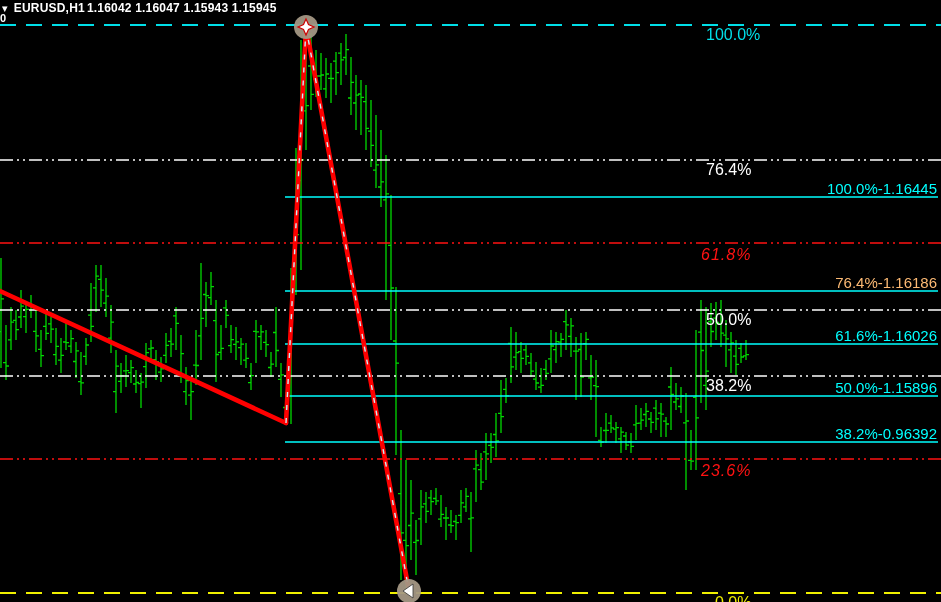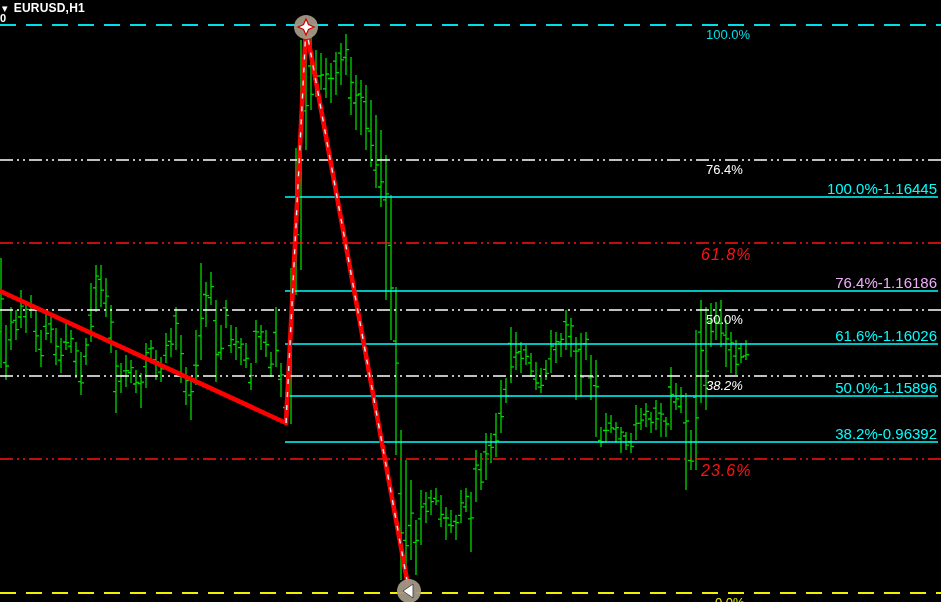--- a/index.html
+++ b/index.html
@@ -11,37 +11,38 @@
     position:absolute;top:1px;left:2px;z-index:30;display:flex;align-items:center;
     color:#ffffff;font-size:12px;font-weight:bold;letter-spacing:.2px;white-space:nowrap;
   }
   .dropdown-icon{font-size:11px;font-weight:normal;margin-right:6px;color:#ffffff;line-height:12px;}
   .symbol-name{margin-right:2px;}
   .corner-value{
     position:absolute;top:12px;left:0px;z-index:30;color:#ffffff;font-size:11px;font-weight:bold;
   }
   svg.chart-canvas{position:absolute;left:0;top:0;z-index:10;}
   .fib-label{
-    position:absolute;z-index:20;font-size:13px;white-space:nowrap;line-height:13px;
+    position:absolute;z-index:20;font-size:16px;white-space:nowrap;line-height:13px;
   }
   .fib-label.fancy{
     font-family:Liberation Sans, sans-serif;font-style:italic;font-size:16px;line-height:16px;letter-spacing:1px;
   }
   .price-label{
     position:absolute;right:4px;z-index:20;font-size:15px;line-height:13px;white-space:nowrap;
   }
 </style>
 </head>
 <body>
 
 <div class="chart-root">
 
   <div class="quote-bar">
     <span class="dropdown-icon">▾</span>
     <span class="symbol-name">EURUSD,H1</span>
+    <span class="quote-values">1.16042 1.16047 1.15943 1.15945</span>
   </div>
 
   <div class="corner-value">0</div>
 
   <svg class="chart-canvas" id="chart-svg" width="941" height="602" viewBox="0 0 941 602">
       <path d="M1 258V368M-2 331.7H1M1 298.9H4M6 325V380M3 362.7H6M6 366.0H9M11 307V350M8 339.8H11M11 322.2H14M16 310V340M13 320.4H16M16 329.6H19M21 290V328M18 317.0H21M21 306.1H24M26 303V333M23 316.6H26M26 309.3H29M31 295V318M28 303.7H31M31 306.2H34M36 310V352M33 331.3H36M36 335.9H39M41 330V367M38 349.4H41M41 355.6H44M46 312V340M43 326.3H46M46 333.4H49M51 317V343M48 323.9H51M51 329.2H54M56 328V365M53 354.7H56M56 346.4H59M61 338V373M58 360.1H61M61 355.3H64M66 323V350M63 342.0H66M66 342.6H69M71 330V353M68 346.2H71M71 338.6H74M76 342V378M73 361.5H76M76 350.9H79M81 352V395M78 381.6H81M81 382.9H84M86 338V365M83 356.3H86M86 345.0H89M91 283V342M88 315.1H91M91 326.4H94M96 265V312M93 287.8H96M96 276.2H99M101 265V307M98 279.3H101M101 290.1H104M106 278V317M103 303.2H106M106 296.2H109M111 305V353M108 338.1H111M111 322.1H114M116 350V413M113 391.6H116M116 366.1H119M121 363V393M118 381.4H121M121 375.9H124M126 355V387M123 370.9H126M126 370.6H129M131 360V383M128 372.6H131M131 367.6H134M136 370V393M133 384.0H136M136 382.5H139M141 373V408M138 383.7H141M141 382.2H144M146 343V388M143 366.7H146M146 352.6H149M151 340V360M148 348.8H151M151 348.0H154M156 350V380M153 359.6H156M156 361.7H159M161 357V382M158 372.1H161M161 368.8H164M166 333V363M163 355.3H166M166 345.3H169M171 328V357M168 341.4H171M171 344.2H174M176 307V350M173 315.9H176M176 323.4H179M181 335V383M178 372.5H181M181 353.6H184M186 367V405M183 391.7H186M186 380.7H189M191 377V420M188 395.1H191M191 391.7H194M196 330V385M193 365.2H196M196 365.5H199M201 263V360M198 335.9H201M201 318.3H204M206 282V327M203 294.5H206M206 295.7H209M211 272V305M208 297.7H211M211 286.7H214M216 300V382M213 320.6H216M216 354.5H219M221 325V360M218 352.4H221M221 348.3H224M226 300V328M223 307.9H226M226 315.3H229M231 325V353M228 345.6H231M231 339.7H234M236 327V360M233 344.3H236M236 341.8H239M241 338V365M238 347.7H241M241 344.2H244M246 343V368M243 360.2H246M246 358.3H249M251 363V390M248 382.6H251M251 375.6H254M256 320V363M253 331.4H256M256 331.8H259M261 325V350M258 336.6H261M261 331.9H264M266 330V357M263 342.4H266M266 344.6H269M271 352V377M268 367.5H271M271 364.1H274M276 307V367M273 332.5H276M276 350.5H279M281 363V397M278 379.3H281M281 374.9H284M286 392V424M283 407.5H286M286 405.1H289M291 268V424M288 340.2H291M291 307.0H294M296 148V295M293 263.9H296M296 234.7H299M301 40V270M298 180.5H301M301 159.9H304M306 25V150M303 110.9H306M306 105.6H309M311 33V110M308 66.0H311M311 94.4H314M316 50V97M313 79.0H316M316 76.0H319M321 53V90M318 76.0H321M321 75.0H324M326 58V98M323 88.9H326M326 74.0H329M331 63V103M328 78.3H331M331 78.5H334M336 52V95M333 61.2H336M336 72.7H339M341 43V85M338 53.1H341M341 59.8H344M346 34V75M343 57.5H346M346 49.6H349M351 57V115M348 98.0H351M351 82.4H354M356 75V130M353 103.0H356M356 95.2H359M361 80V135M358 94.0H361M361 97.3H364M366 85V150M363 101.7H366M366 128.3H369M371 100V167M368 131.2H371M371 145.4H374M376 115V188M373 170.1H376M376 164.8H379M381 130V207M378 187.0H381M381 181.8H384M386 155V300M383 199.8H386M386 193.9H389M391 195V340M388 245.3H391M391 288.0H394M396 287V455M393 341.0H396M396 363.2H399M401 430V580M398 493.7H401M401 532.8H404M406 460V590M403 540.4H406M406 545.7H409M411 480V560M408 525.5H411M411 513.1H414M416 520V575M413 542.4H416M416 540.5H419M421 490V545M418 518.9H421M421 506.9H424M426 492V523M423 503.8H426M426 511.4H429M431 490V515M428 497.9H431M431 501.7H434M436 488V505M433 498.5H436M436 500.8H439M441 495V527M438 519.1H441M441 514.4H444M446 507V540M443 518.0H446M446 518.0H449M451 510V533M448 525.0H451M451 525.7H454M456 515V540M453 521.5H456M456 522.6H459M461 490V523M458 515.4H461M461 502.8H464M466 488V512M463 506.8H466M466 496.4H469M471 492V552M468 518.9H471M471 517.8H474M476 450V502M473 468.9H476M476 465.1H479M481 453V490M478 469.7H481M481 482.1H484M486 433V480M483 451.8H486M486 453.8H489M491 433V463M488 445.3H491M491 447.3H494M496 413V457M493 434.5H496M496 440.9H499M501 380V433M498 413.4H501M501 416.6H504M506 378V403M503 389.3H506M506 395.9H509M511 327V383M508 343.4H511M511 366.8H514M516 332V370M513 357.2H516M516 352.7H519M521 342V373M518 351.7H521M521 358.3H524M526 345V365M523 349.9H526M526 356.3H529M531 353V377M528 362.9H531M531 371.2H534M536 362V390M533 379.2H536M536 383.0H539M541 368V393M538 387.2H541M541 385.4H544M546 360V380M543 369.4H546M546 373.3H549M551 330V373M548 358.8H551M551 346.0H554M556 332V363M553 349.6H556M556 341.7H559M561 333V357M558 342.1H561M561 339.4H564M566 310V350M563 321.6H566M566 324.9H569M571 318V357M568 336.4H571M571 325.9H574M576 337V400M573 351.2H576M576 351.1H579M581 333V397M578 349.5H581M581 377.2H584M586 332V360M583 343.6H586M586 339.3H589M591 355V400M588 377.9H591M591 377.0H594M596 360V437M593 385.6H596M596 386.6H599M601 427V447M598 440.5H601M601 442.1H604M606 413V443M603 430.5H606M606 430.4H609M611 415V433M608 423.2H611M611 427.8H614M616 422V443M613 429.2H616M616 427.7H619M621 427V453M618 438.9H621M621 432.2H624M626 432V450M623 436.0H626M626 445.1H629M631 433V453M628 441.9H631M631 446.4H634M636 405V440M633 424.8H636M636 423.4H639M641 408V430M638 423.1H641M641 420.2H644M646 403V427M643 414.5H646M646 411.4H649M651 412V433M648 419.0H651M651 422.4H654M656 400V430M653 408.2H656M656 418.9H659M661 403V437M658 413.1H661M661 414.1H664M666 417V437M663 421.1H666M666 424.0H669M671 367V430M668 387.0H671M671 394.5H674M676 383V410M673 402.0H676M676 398.9H679M681 387V413M678 406.5H681M681 396.0H684M686 393V490M683 422.9H686M686 421.0H689M691 430V470M688 460.4H691M691 461.1H694M696 330V470M693 397.3H696M696 417.9H699M701 300V403M698 332.2H701M701 350.5H704M706 307V410M703 385.4H706M706 371.2H709M711 303V347M708 321.5H711M711 331.5H714M716 302V340M713 318.2H716M716 322.4H719M721 300V347M718 323.7H721M721 333.2H724M726 320V367M723 335.1H726M726 338.9H729M731 332V373M728 349.8H731M731 342.8H734M736 340V375M733 356.1H736M736 364.3H739M741 343V363M738 348.4H741M741 357.0H744M746 340V360M743 355.9H746M746 354.7H749" stroke="#00d900" stroke-width="1.3" fill="none"></path>
       <line x1="0" y1="25" x2="941" y2="25" stroke="#00dfe8" stroke-width="2" stroke-dasharray="16 10"></line>
       <line x1="0" y1="160" x2="941" y2="160" stroke="#ffffff" stroke-width="1.5" stroke-dasharray="13 4 2 4 2 4"></line>
       <line x1="0" y1="243" x2="941" y2="243" stroke="#ff1212" stroke-width="1.5" stroke-dasharray="13 4 2 4 2 4"></line>
       <line x1="0" y1="310" x2="941" y2="310" stroke="#ffffff" stroke-width="1.5" stroke-dasharray="13 4 2 4 2 4"></line>
@@ -62,23 +63,23 @@
       <path d="M306 19L308.5 24.5L314 27L308.5 29.5L306 35L303.5 29.5L298 27L303.5 24.5Z" fill="#ffffff" stroke="#cc0000" stroke-width="1.2"></path>
       <circle cx="409" cy="591" r="12" fill="#a39784" opacity="0.95"></circle>
       <path d="M403 591L413 584L413 598Z" fill="#ffffff" stroke="#333333" stroke-width="0.8"></path>
     </svg>
 
   <div id="overlay-labels">
       <div class="fib-label" style="left: 706px; top: 28px; color: rgb(0, 223, 232);">100.0%</div>
       <div class="fib-label" style="left: 706px; top: 163px; color: rgb(255, 255, 255); text-align: center;">76.4%</div>
       <div class="fib-label fancy" style="left: 701px; top: 247px; color: rgb(255, 18, 18);">61.8%</div>
       <div class="fib-label" style="left: 706px; top: 313px; color: rgb(255, 255, 255); text-align: center;">50.0%</div>
-      <div class="fib-label" style="left: 706px; top: 379px; color: rgb(255, 255, 255); font-style: italic;">38.2%</div>
+      <div class="fib-label" style="left: 706px; top: 379px; color: rgb(255, 255, 255);">38.2%</div>
       <div class="fib-label fancy" style="left: 701px; top: 463px; color: rgb(255, 18, 18);">23.6%</div>
       <div class="fib-label" style="left: 715px; top: 596px; color: rgb(240, 240, 0);">0.0%</div>
       <div class="price-label" style="top: 182px; color: rgb(0, 255, 255);">100.0%-1.16445</div>
-      <div class="price-label" style="top: 276px; color: #f0abfc; text-align: right;">76.4%-1.16186</div>
+      <div class="price-label" style="top: 276px; color: #fdba74; text-align: right;">76.4%-1.16186</div>
       <div class="price-label" style="top: 329px; color: rgb(0, 255, 255);">61.6%-1.16026</div>
       <div class="price-label" style="top: 381px; color: rgb(0, 255, 255); margin-left: 40px;">50.0%-1.15896</div>
       <div class="price-label" style="top: 427px; color: rgb(0, 255, 255);">38.2%-0.96392</div>
     </div>
 
 </div>
 
 </body></html>

